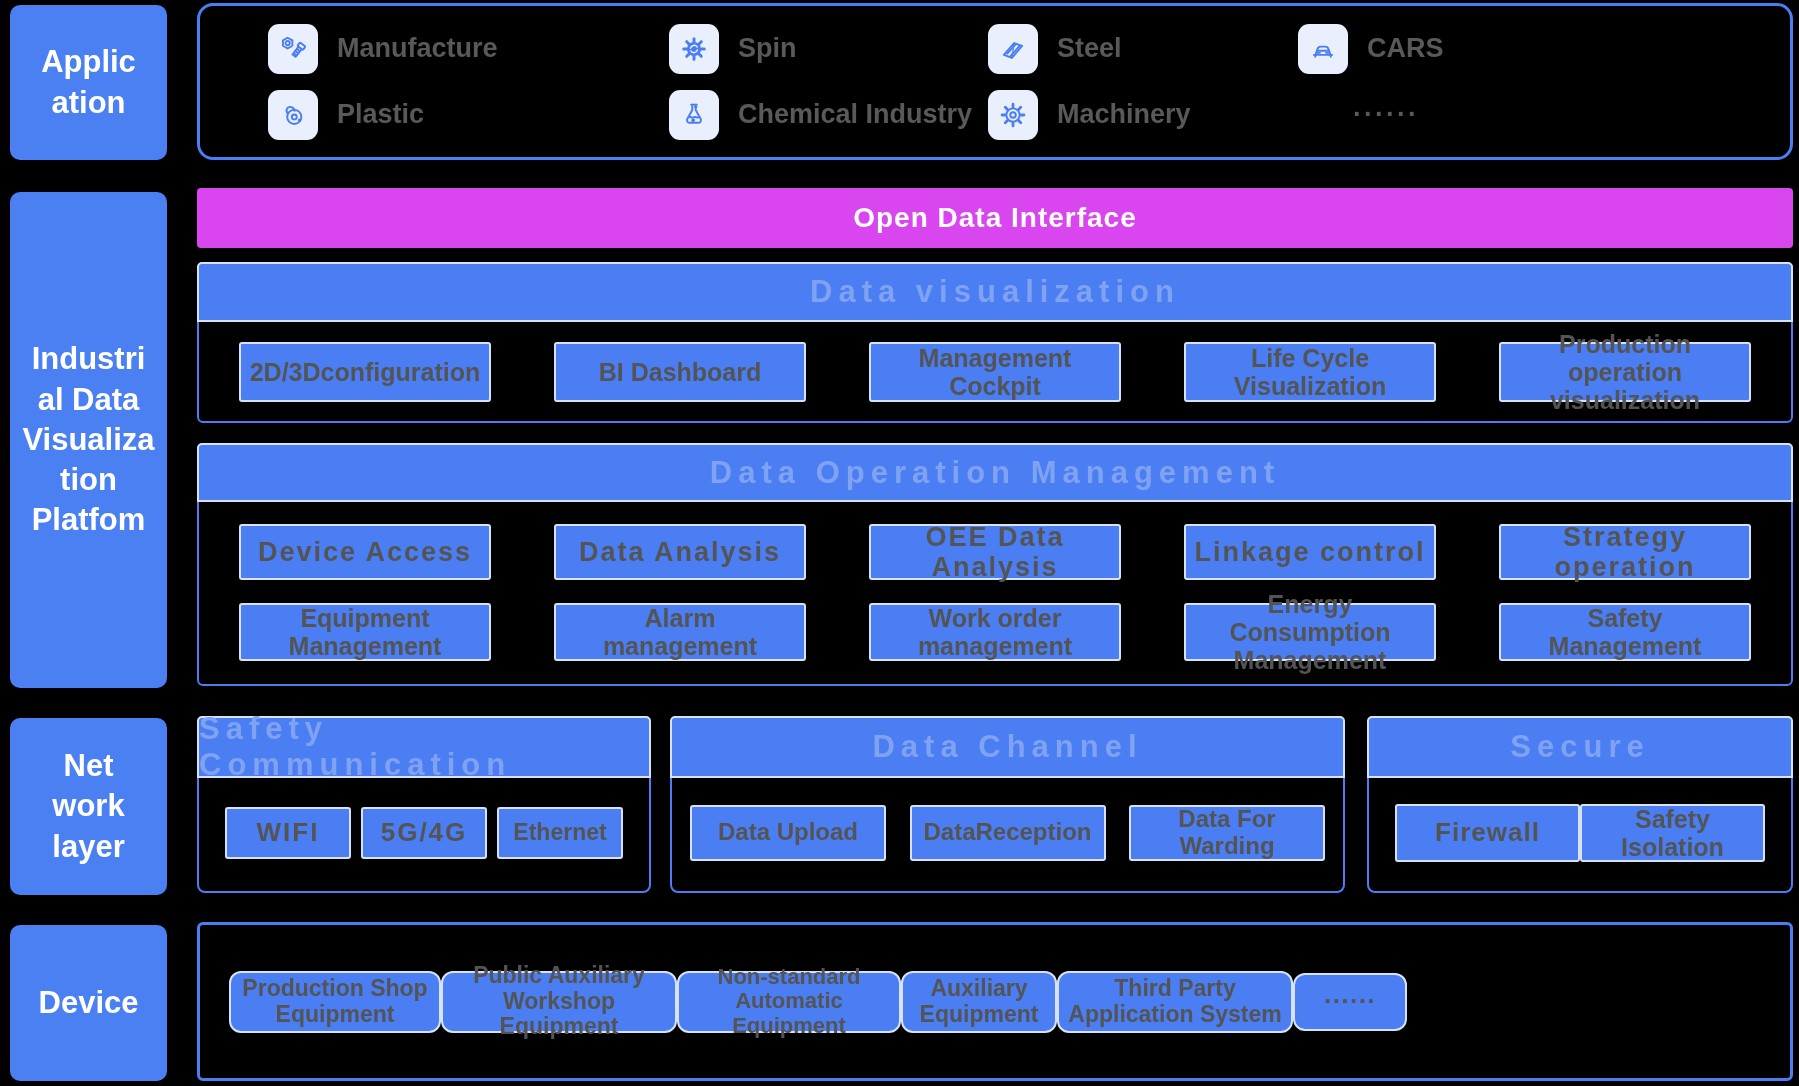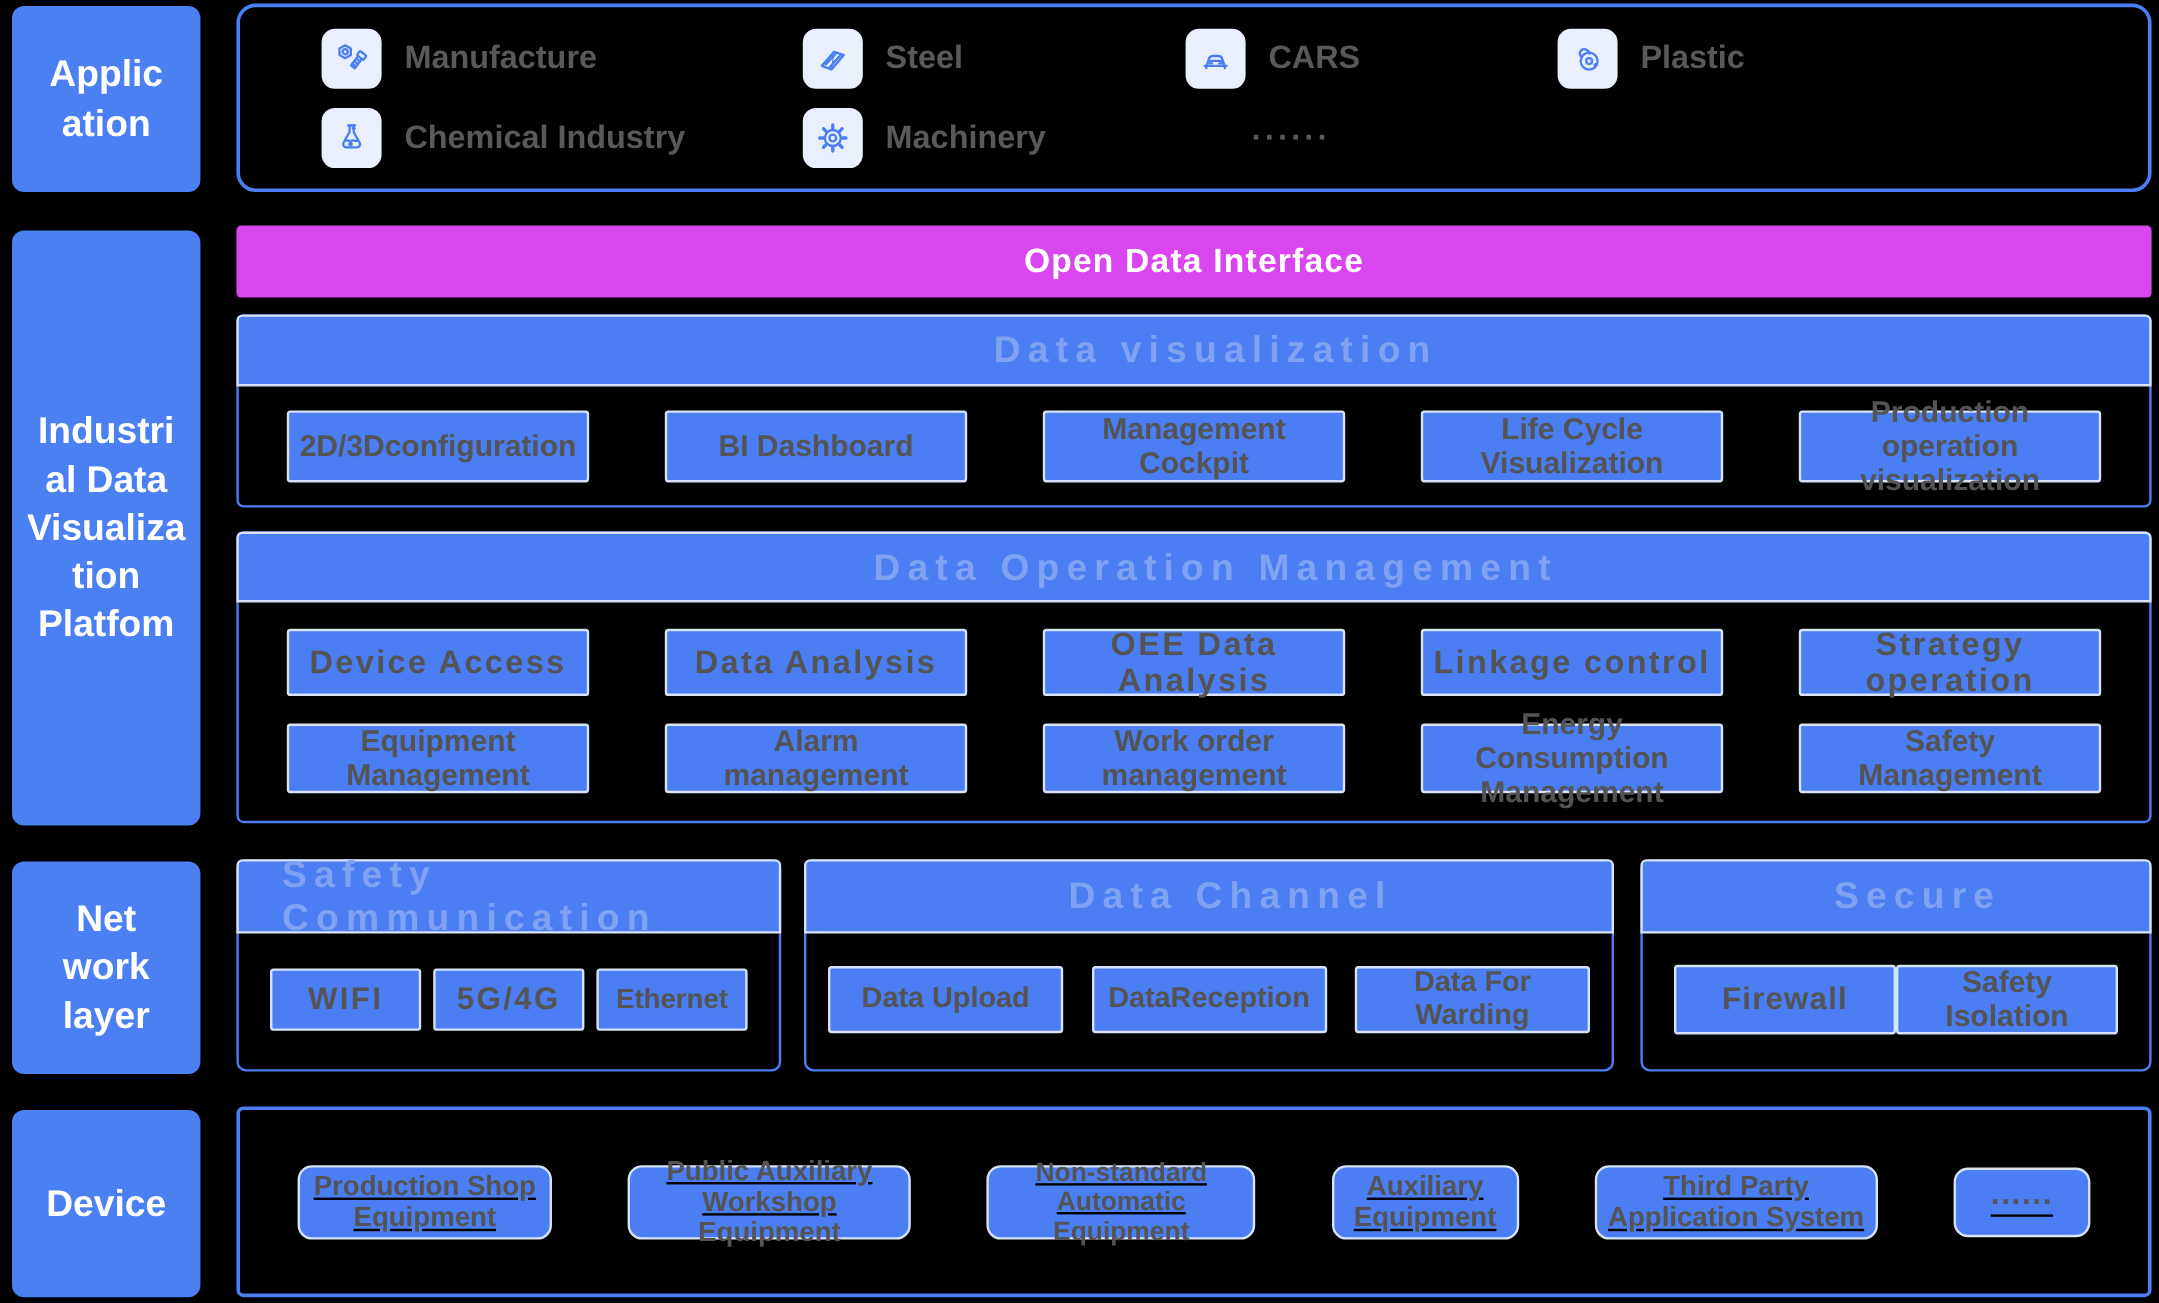--- a/index.html
+++ b/index.html
@@ -47,21 +47,20 @@
   
   .sec {
     position:absolute; background:#000; border:2px solid #4a7ef2;
     border-radius:6px;
   }
   .sec-header {
     background:#4a7ef2; border:2px solid #d8e2f6; border-radius:5px 5px 0 0;
     margin:-2px -2px 0 -2px; display:flex; align-items:center;
     justify-content:center; color:#7fa2f2; font-size:31px; font-weight:700;
     letter-spacing:6px;
-    padding-left:36px;
   }
 
   
   .b {
     background:#4a7ef2; border:2px solid #d8e2f6; border-radius:3px;
     color:#545454; font-weight:700; display:flex; align-items:center;
     justify-content:center; text-align:center; line-height:1.12;
   }
 
   
@@ -91,22 +90,22 @@
   .net2 .net-body { padding:0 18px; }
   .net3 .net-body { padding:0 26px; }
   .net1 .b { width:126px; height:52px; font-size:26px; letter-spacing:2px; }
   .net1 .b.small { font-size:23px; letter-spacing:0; }
   .net2 .b { width:196px; height:56px; font-size:24px; }
   .net3 .b { width:196px; height:58px; font-size:26px; letter-spacing:1px; }
   .net3 .b.two { font-size:25px; letter-spacing:0; }
 
   
   .dev { left:197px; top:922px; width:1596px; height:159px; border-width:3px; }
-  .dev-body { display:flex; align-items:center; justify-content:space-between;
-    height:100%; padding:0 48px;text-decoration:underline; }
+  .dev-body { display:flex; align-items:center; justify-content:flex-start;
+    height:100%; padding:0 29px; }
   .dev .b { border-radius:12px; font-size:23px; height:62px; }
 </style>
 </head>
 <body>
 
 <div class="canvas">
 
   <div class="side" style="top:5px; height:155px;">
     <span class="pre">Applic
 ation</span>
@@ -139,20 +138,34 @@
             <rect x="15" y="8" width="6.4" height="4" rx="0.8"></rect>
             <path d="M16.4 12 v9.2 h3.6 V12"></path>
             <path d="M16.4 14.5 h3.6 M16.4 17 h3.6 M16.4 19.5 h3.6"></path>
           </g>
         </g>
           </svg>
       </span>
       <span class="lbl">Manufacture</span>
     </div>
 
+    <div class="app-item">
+      <span class="tile">
+        <svg width="30" height="30" viewBox="0 0 28 28">
+            <g stroke="#4a7ef2" fill="none" stroke-linecap="round">
+          <g stroke-width="2.8">
+            <path d="M14 4.4 V7.4 M14 20.6 V23.6 M4.4 14 H7.4 M20.6 14 H23.6 M7.2 7.2 L9.3 9.3 M18.7 18.7 L20.8 20.8 M20.8 7.2 L18.7 9.3 M9.3 18.7 L7.2 20.8"></path>
+          </g>
+          <circle cx="14" cy="14" r="6.6" fill="#4a7ef2" stroke="none"></circle>
+          <path d="M10.8 13.2 a3.4 3.4 0 0 1 6.2-1 M17.2 14.8 a3.4 3.4 0 0 1 -6.2 1" stroke="#e9effc" stroke-width="1.4"></path>
+        </g>
+          </svg>
+      </span>
+      <span class="lbl">Spin</span>
+    </div>
 
     <div class="app-item">
       <span class="tile">
         <svg width="30" height="30" viewBox="0 0 28 28">
             <g stroke="#4a7ef2" fill="none" stroke-width="1.8" stroke-linecap="round" stroke-linejoin="round">
           <path d="M5.5 19.5 L15 8.5 l7.5 2.6 L13 22.3 Z"></path>
           <path d="M8.6 18.3 L16.9 9.2 M11.6 20.6 L19.9 11.3"></path>
           <path d="M15 8.5 L13 22.3" stroke-width="1"></path>
         </g>
           </svg>

